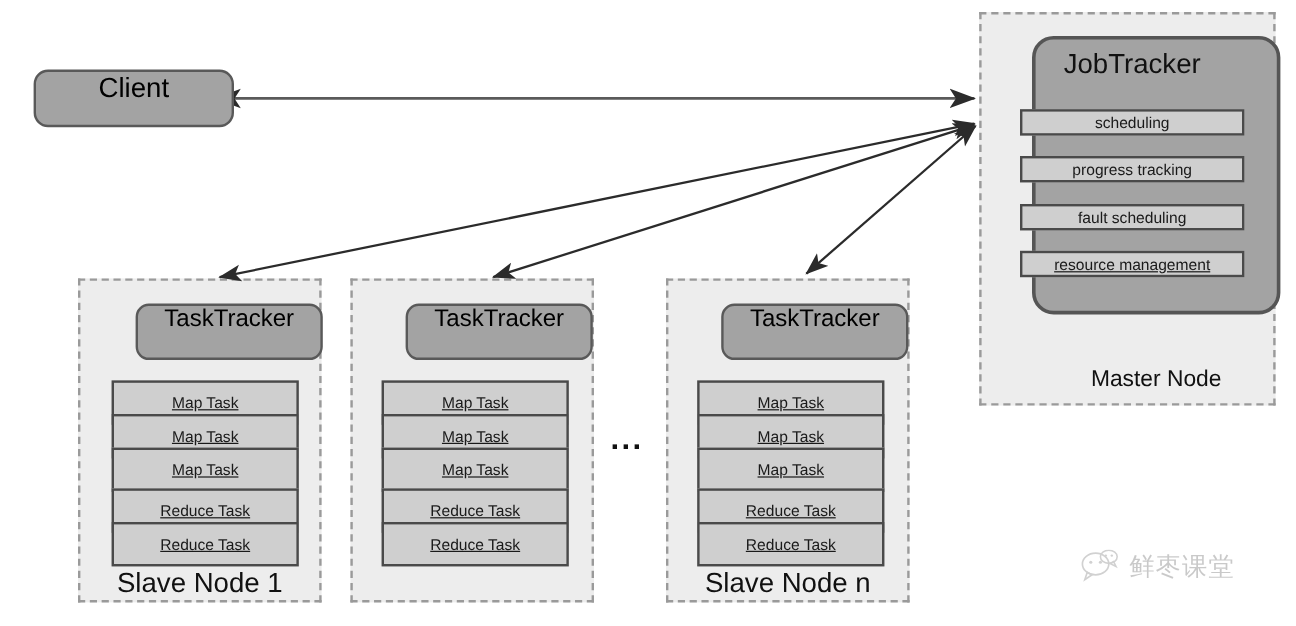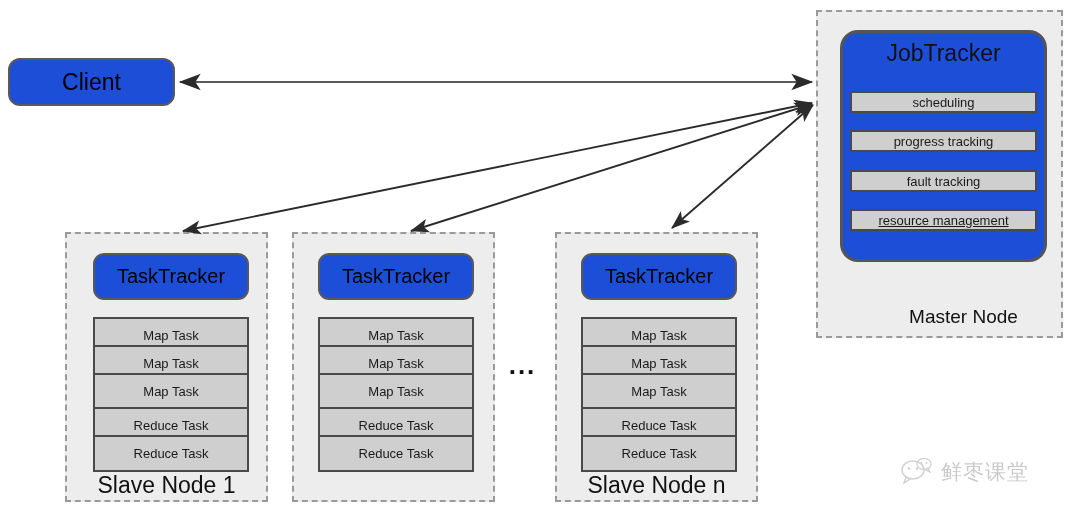--- a/index.html
+++ b/index.html
@@ -23,26 +23,26 @@
     top: 0;
     width: 1080px;
     height: 522px;
     pointer-events: none;
   }
 
   
   .round-box {
     position: absolute;
     box-sizing: border-box;
-    background: #1d4ed8;
+    background: #a3a3a3;
     border: 2px solid #595959;
     border-radius: 10px;
     display: flex;
-    align-items: center;
     justify-content: center;
+    margin-left: 20px;
   }
 
   
   .dashed-container {
     position: absolute;
     box-sizing: border-box;
     background: #ededed;
     border: 2px dashed #9a9a9a;
   }
 
@@ -107,21 +107,21 @@
 
   .tasktracker-box {
     top: 253px; width: 156px; height: 47px;
     border-radius: 11px;
   }
   .tt-label { font-size: 20px; }
   #tasktracker-1 { left: 93px; }
   #tasktracker-2 { left: 318px; }
   #tasktracker-3 { left: 581px; }
 
-  .task-bar { width: 156px; height: 37px; font-size: 13px; }
+  .task-bar { width: 156px; height: 37px; font-size: 13px; text-decoration: underline; }
   .slave1-col { left: 93px; }
   .slave2-col { left: 318px; }
   .slave3-col { left: 581px; }
 
   .slave-label { top: 468px; width: 203px; height: 34px; font-size: 23px; }
   #slave-label-1 { left: 65px; }
   #slave-label-2 { left: 292px; }
   #slave-label-3 { left: 555px; }
 
   #ellipsis {
@@ -183,21 +183,21 @@
 
   <div class="round-box" id="client-box">
     <span id="client-label">Client</span>
   </div>
 
   <div class="round-box" id="jobtracker-box"></div>
   <div class="label" id="jobtracker-title">JobTracker</div>
 
   <div class="bar jt-bar" style="top:91px;">scheduling</div>
   <div class="bar jt-bar" style="top:130px;">progress tracking</div>
-  <div class="bar jt-bar" style="top:170px;">fault tracking</div>
+  <div class="bar jt-bar" style="top:170px;">fault scheduling</div>
   <div class="bar jt-bar" style="top:209px;text-decoration:underline;">resource management</div>
 
   <div class="label" id="master-node-label">Master Node</div>
 
   <div class="round-box tasktracker-box" id="tasktracker-1">
     <span class="tt-label">TaskTracker</span>
   </div>
   <div class="bar task-bar slave1-col" style="top:317px;">Map Task</div>
   <div class="bar task-bar slave1-col" style="top:345px;">Map Task</div>
   <div class="bar task-bar slave1-col" style="top:373px;">Map Task</div>

